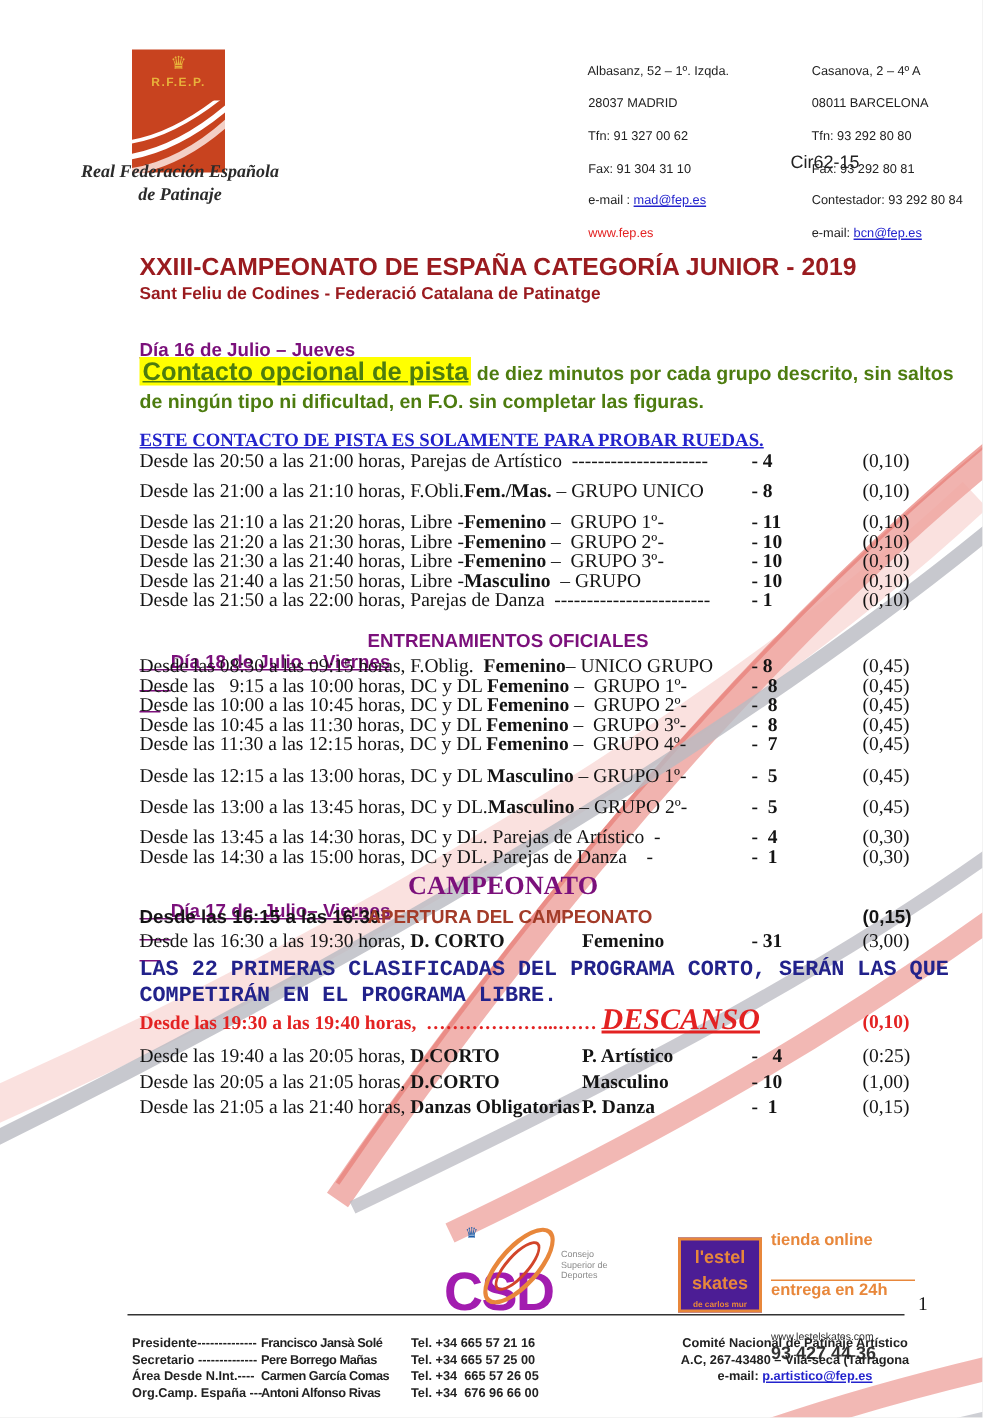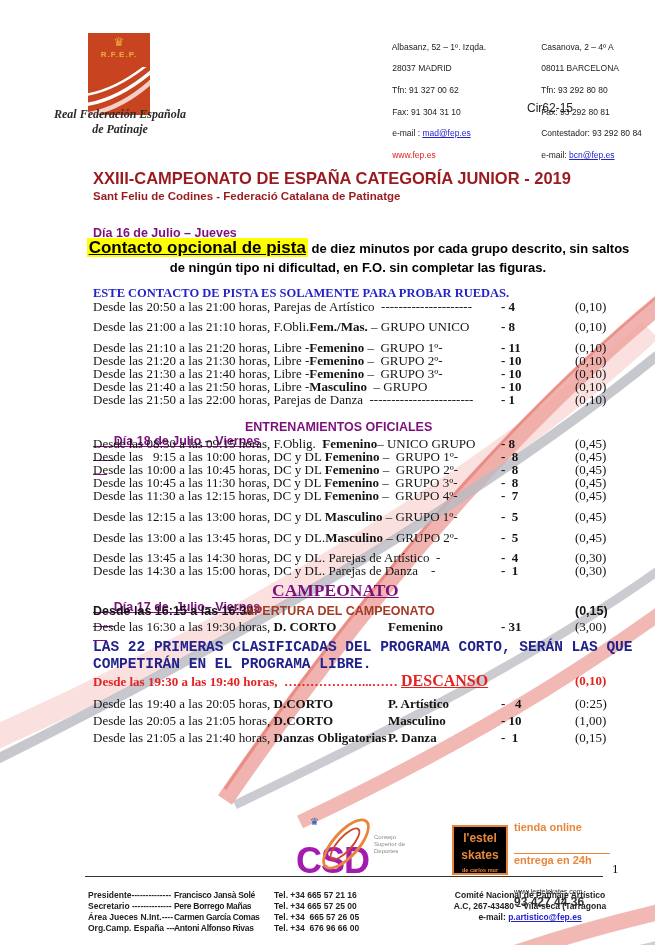--- a/index.html
+++ b/index.html
@@ -21,57 +21,57 @@
   .addr-mad{left:378px;top:31px;}
   .addr-bcn{left:527px;top:31px;}
   .lnk{color:#2323cd;text-decoration:underline;cursor:pointer;}
   .red-web{color:#e32222;}
   .circular{left:527px;top:101px;font-size:12px;color:#222;}
   
   .title{left:93px;top:169px;font-size:16.5px;font-weight:bold;color:#9a1b1f;white-space:pre;}
   .subtitle{left:93px;top:190px;font-size:11.5px;font-weight:bold;color:#9a1b1f;white-space:pre;}
   .day-head{font-size:12.5px;font-weight:bold;color:#7b107b;text-decoration:underline;white-space:pre;}
   .d16{left:93px;top:226px;}
-  .intro{left:82px;top:238px;width:552px;font-weight:bold;font-size:13px;line-height:19px;color:#000000;text-align:center;}
+  .intro{left:93px;top:238px;width:552px;font-weight:bold;font-size:13px;line-height:19px;color:#4d7c0f;}
   .hl{background:#ffff00;font-size:17px;text-decoration:underline;padding:0 2px;}
   .blue-note{left:93px;top:286px;font-family:"Liberation Serif",serif;font-weight:bold;
-             font-size:12.5px;color:#2323cb;white-space:pre;}
+             font-size:12.5px;color:#2323cb;text-decoration:underline;white-space:pre;}
   .rows{left:93px;width:552px;}
   .rows-a{top:300px;} .rows-b{top:437px;} .rows-c{top:605px;} .rows-d{top:674px;}
   .srow{position:relative;height:13px;font-family:"Liberation Serif",serif;
         font-size:13px;line-height:13px;white-space:pre;color:#141414;}
   .srow .b{font-weight:bold;}
   .srow .mid{position:absolute;left:295px;font-weight:bold;}
   .srow .cnt{position:absolute;left:408px;font-weight:bold;}
   .srow .pts{position:absolute;left:482px;}
   .srow.ap{height:15px;font-family:"Liberation Sans",sans-serif;font-weight:bold;font-size:12.5px;}
   .srow.ap .mid{left:152px;color:#a33b28;font-family:"Liberation Sans",sans-serif;}
   .srow.ap .pts{font-family:"Liberation Sans",sans-serif;font-weight:bold;left:482px;}
   .srow.desc{height:17px;color:#e32222;font-weight:bold;}
   .srow.desc .pts{color:#e32222;font-weight:bold;}
-  .srow .d{font-size:16px;font-weight:bold;text-decoration:underline;}
+  .srow .d{font-size:20px;font-weight:bold;text-decoration:underline;font-style:italic;}
   .d18{left:93px;top:420px;} .d17{left:93px;top:586px;}
   .h2nd{position:absolute;left:152px;top:0;}
   .campeonato{position:absolute;left:179px;top:-6px;font-family:"Liberation Serif",serif;
-              font-size:17.5px;font-weight:bold;color:#7b107b;text-decoration:underline;}
+              font-size:17.5px;font-weight:bold;color:#7b107b;}
   .navy{left:93px;top:639px;font-family:Liberation Mono, monospace;font-weight:bold;
         font-size:14.5px;line-height:17px;color:#22228b;}
   .navy span{display:block;}
   
   .csd{left:288px;top:816px;width:150px;height:64px;}
   .csd-crown{position:absolute;left:22px;top:0;color:#1e5fa9;font-size:10px;}
   .csd-abbr{position:absolute;left:8px;top:24px;color:#a21caf;font-size:36px;font-weight:bold;letter-spacing:-1px;}
   .csd-ell1{position:absolute;left:26px;top:14px;width:58px;height:22px;border:3px solid #e8873b;
             border-radius:50%;transform:rotate(-48deg);}
   .csd-ell2{position:absolute;left:36px;top:20px;width:38px;height:12px;border:2px solid #d2452a;
             border-radius:50%;transform:rotate(-48deg);}
   .csd-cap{position:absolute;left:86px;top:18px;color:#8a8a8a;font-size:6px;line-height:7px;}
   .lestel{left:452px;top:821px;width:160px;height:58px;}
   .lestel-box{position:absolute;left:0;top:4px;width:52px;height:46px;border:2px solid #e8873b;
-              background:#000000;text-align:center;color:#e8873b;font-weight:bold;}
+              background:#4c1d95;text-align:center;color:#e8873b;font-weight:bold;}
   .lestel-box .n{display:block;font-size:12px;line-height:12px;margin-top:5px;}
   .lestel-box .s{display:block;font-size:5.5px;line-height:8px;margin-top:5px;font-weight:bold;}
   .lestel-right{position:absolute;left:62px;top:0;width:96px;}
   .lestel-tag{color:#e8873b;font-size:11px;line-height:13px;font-weight:bold;border-bottom:1px solid #e8873b;padding-bottom:19px;}
   .lestel-web{font-size:7px;color:#333;margin-top:2px;}
   .lestel-phone{font-size:12px;font-weight:bold;color:#333;}
   .frule{left:85px;top:876px;width:518px;border-top:1.5px solid #333;height:0;}
   .pagenum{left:612px;top:861px;font-family:"Liberation Serif",serif;font-size:13px;color:#111;}
   .fcols{left:88px;top:890px;width:540px;font-size:8.5px;line-height:11px;font-weight:bold;color:#222;}
   .fl-row{display:flex;white-space:pre;}
@@ -209,21 +209,21 @@
         <span class="lestel-phone" style="display:block">93 427 44 36</span>
       </span>
     </div>
 
     <div class="abs frule"></div>
     <div class="abs pagenum">1</div>
 
     <div class="abs fcols" id="footer-left">
         <div class="fl-row"><span class="fl-label">Presidente--------------</span><span class="fl-name">Francisco Jansà Solé</span><span class="fl-tel">Tel. +34 665 57 21 16</span></div>
         <div class="fl-row"><span class="fl-label">Secretario --------------</span><span class="fl-name">Pere Borrego Mañas</span><span class="fl-tel">Tel. +34 665 57 25 00</span></div>
-        <div class="fl-row"><span class="fl-label">Área Jueces N.Int.----</span><span class="fl-name">Carmen García Comas</span><span class="fl-tel">Tel. +34  665 57 26 05</span></div>
+        <div class="fl-row"><span class="fl-label">Área Desde N.Int.----</span><span class="fl-name">Carmen García Comas</span><span class="fl-tel">Tel. +34  665 57 26 05</span></div>
         <div class="fl-row"><span class="fl-label">Org.Camp. España ---</span><span class="fl-name">Antoni Alfonso Rivas</span><span class="fl-tel">Tel. +34  676 96 66 00</span></div>
       </div>
 
     <div class="abs fright">
       <span>Comité Nacional de Patinaje Artístico</span><br>
       <span>A.C, 267-43480 – Vila-seca (Tarragona</span><br>
       <span>e-mail: </span><span class="lnk">p.artistico@fep.es</span>
     </div>
 
   </div>

